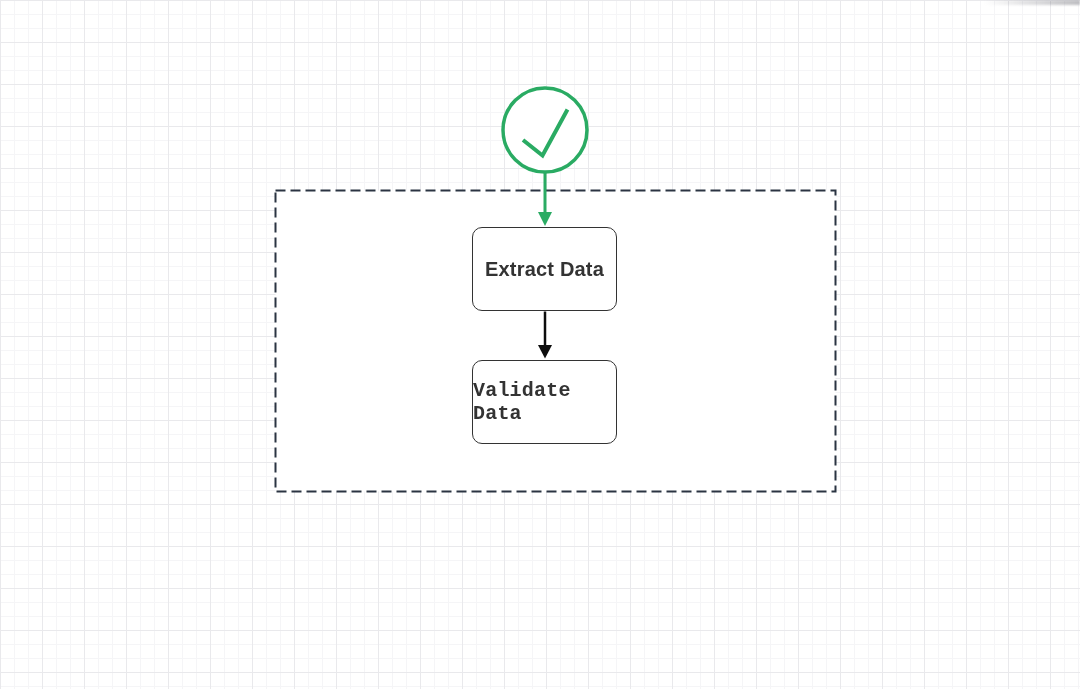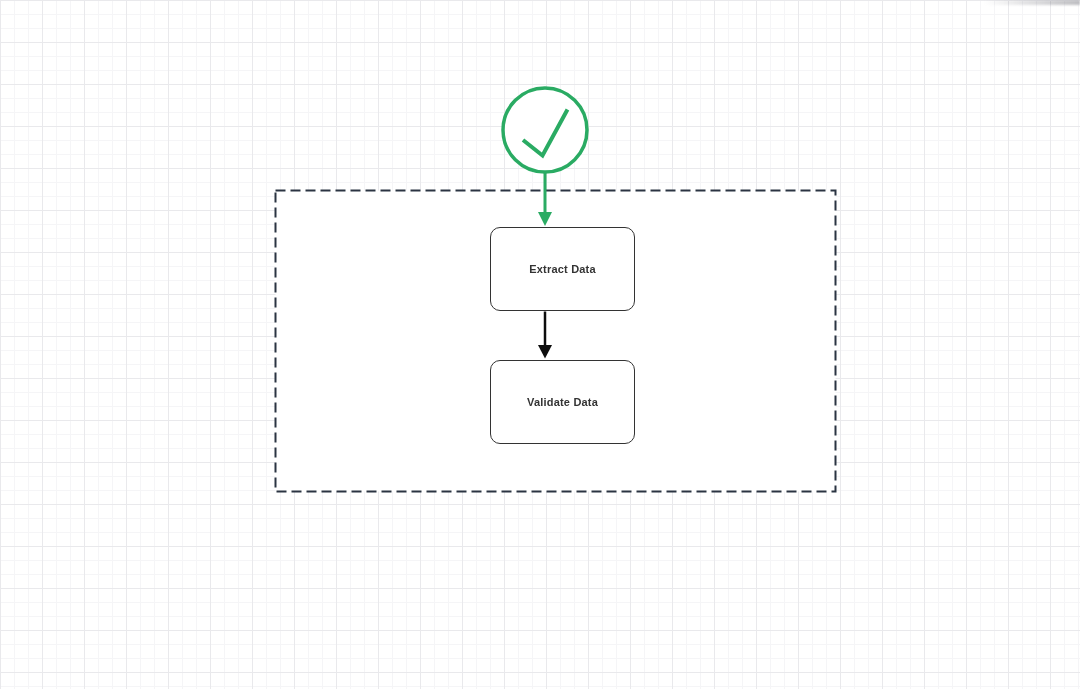--- a/index.html
+++ b/index.html
@@ -41,41 +41,41 @@
     width: 1080px;
     height: 689px;
   }
   .node {
     position: absolute;
     box-sizing: border-box;
     border-radius: 10px;
     display: flex;
     align-items: center;
     justify-content: center;
-    font-size: 11px;
+    font-size: 20px;
     font-weight: bold;
     color: #333333;
     letter-spacing: 0.2px;
-    margin-left: 18px;
   }
   .node-process {
     background: #ffffff;
     border: 1.5px solid #333333;
   }
   .node-extract {
     left: 472px;
     top: 227px;
     width: 145px;
     height: 84px;
   }
   .node-validate {
     left: 472px;
     top: 360px;
     width: 145px;
     height: 84px;
+    font-family: Liberation Mono, monospace;
   }
   .node-testing {
     left: 472px;
     top: 527px;
     width: 147px;
     height: 84px;
     background: #b2daea;
     border: 1.5px solid #5f9cb3;
     color: #31393f;
   }

